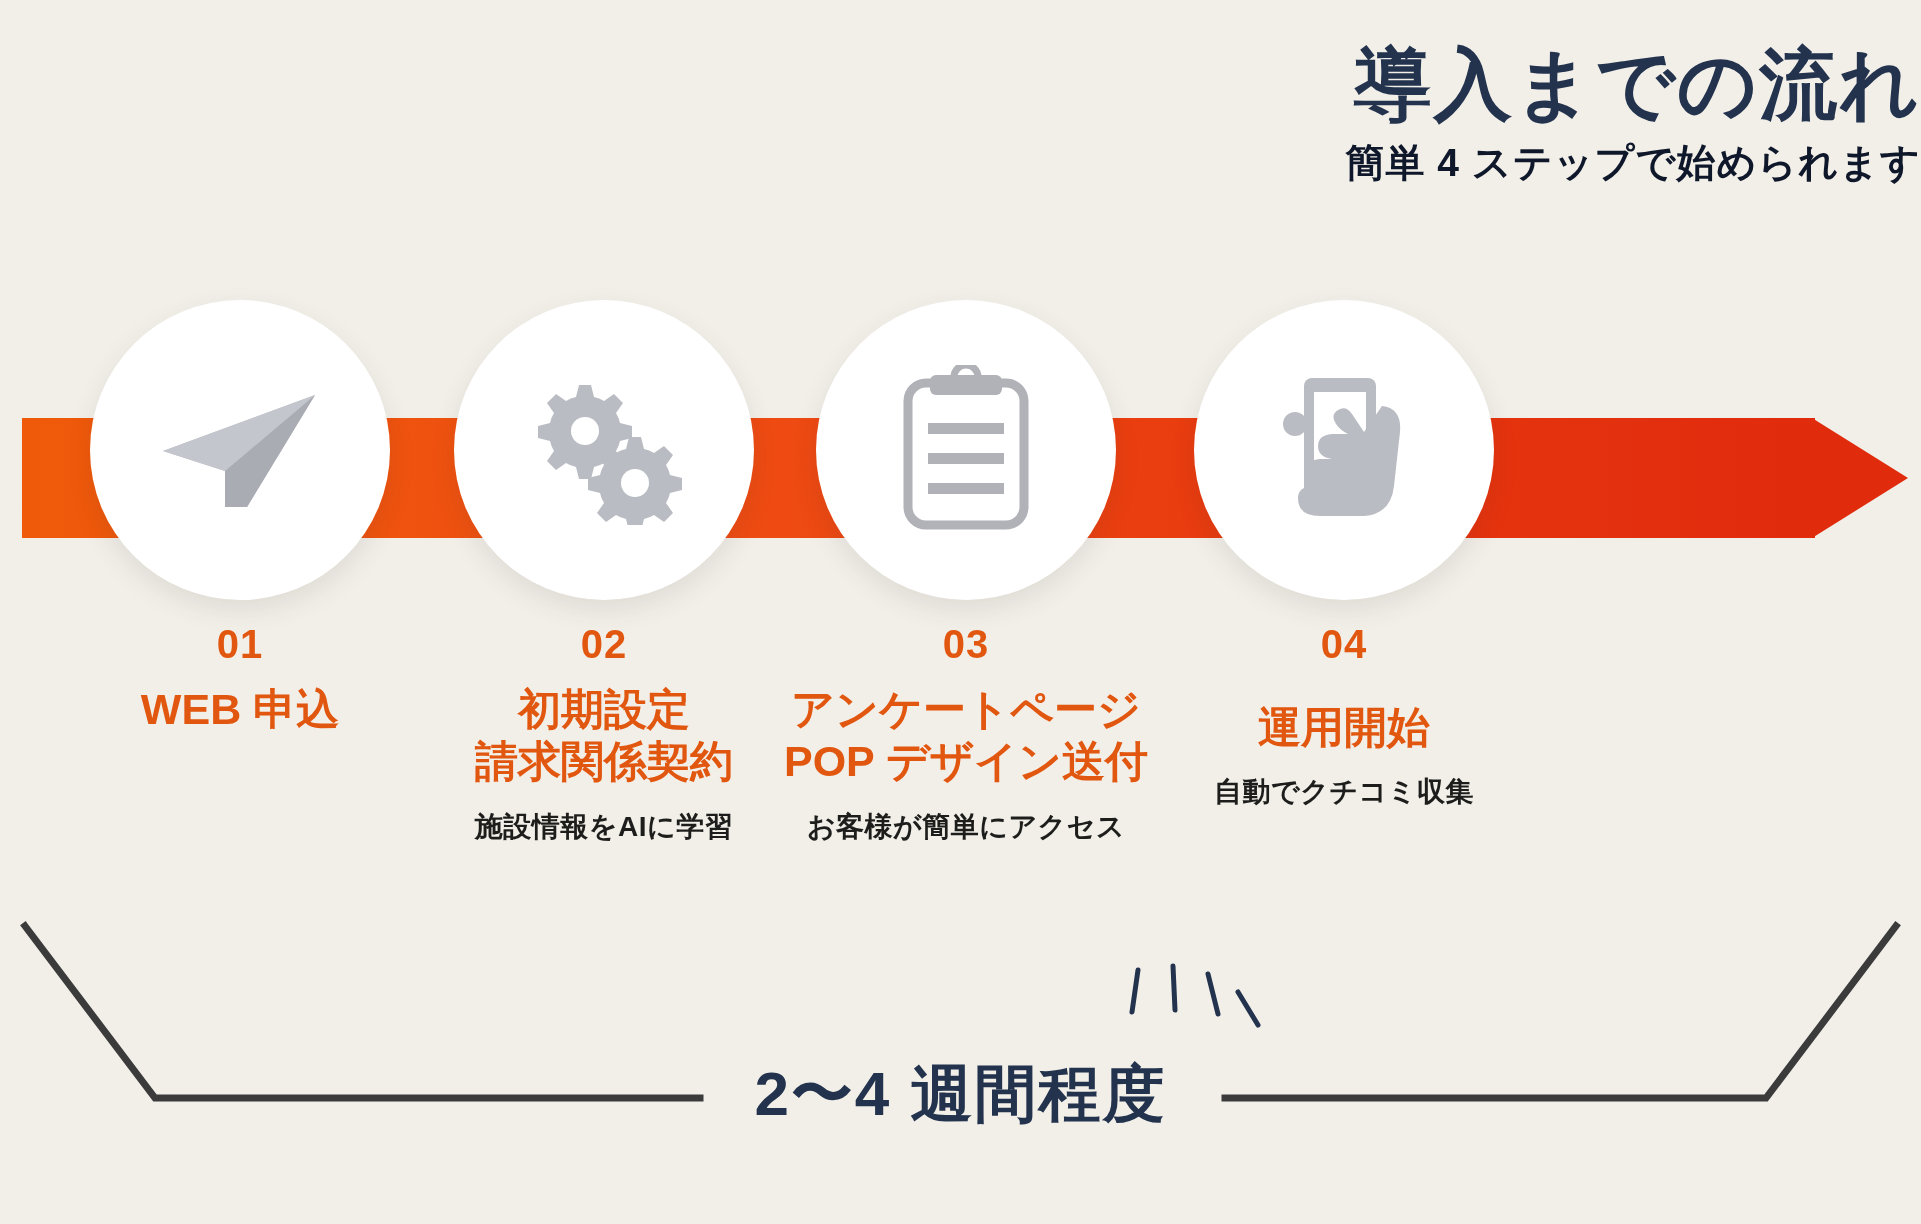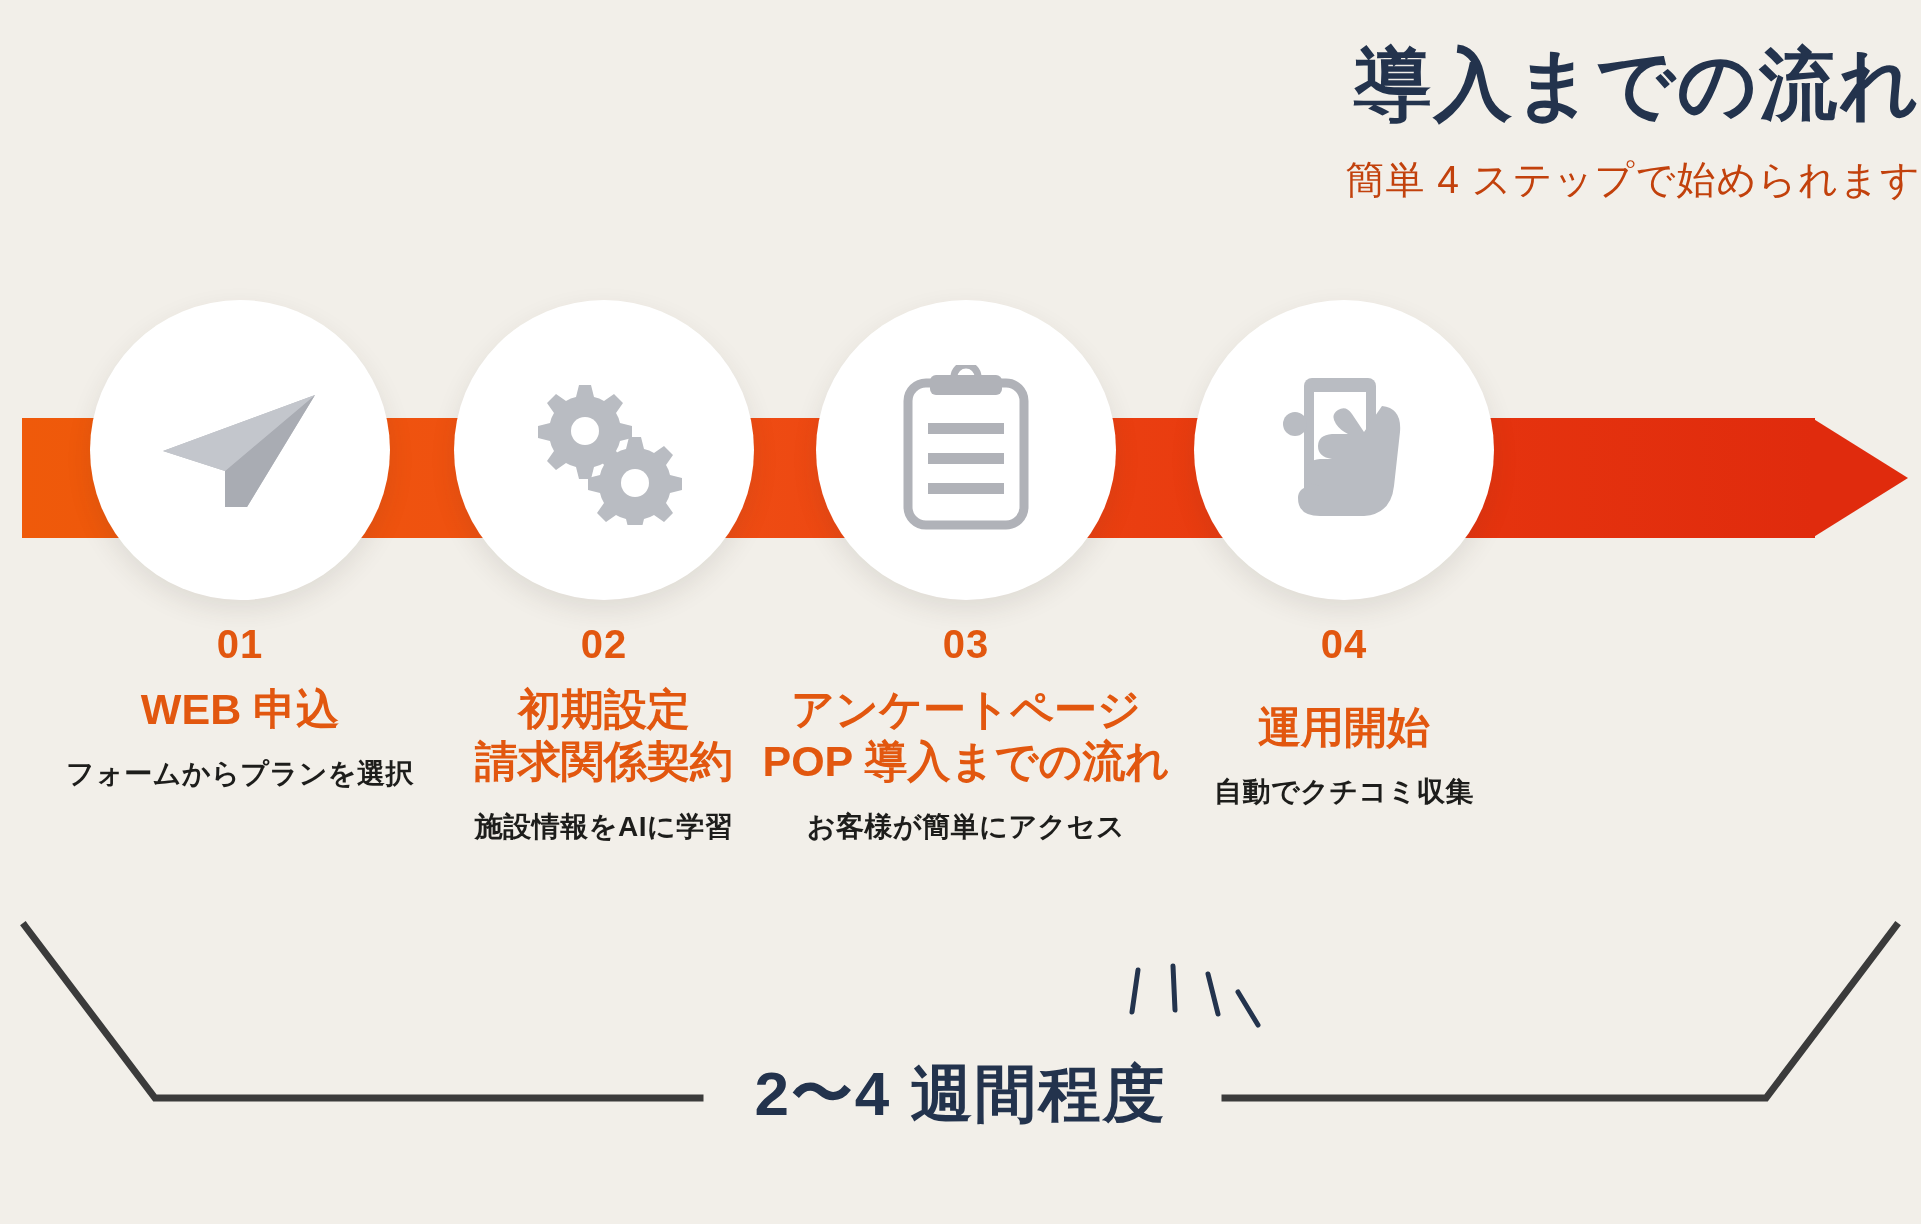--- a/index.html
+++ b/index.html
@@ -14,24 +14,24 @@
   
   .header { text-align:right; padding-top:40px; }
   .title {
     font-size:78px;
     font-weight:bold;
     color:#23334d;
     letter-spacing:2px;
     line-height:1.15;
   }
   .subtitle {
-    margin-top:23px;
+    margin-top:6px;
     font-size:39px;
-    font-weight:normal;
-    color:#c2410c;
+    font-weight:bold;
+    color:#0f172a;
     letter-spacing:1px;
   }
 
   
   .ribbon-wrap {
     position:absolute;
     left:0; top:418px;
     width:1921px; height:120px;
   }
   .ribbon-body {
@@ -139,21 +139,20 @@
   <div class="step step-0">
     <div class="circle">
       <svg width="170" height="130" viewBox="0 0 170 130">
         <path d="M8 66 L160 10 L92 122 L70 86 Z" fill="#b9bcc2"></path>
         <path d="M160 10 L70 86 L70 122 L92 122 Z" fill="#a9acb3"></path>
         <path d="M8 66 L160 10 L70 86 Z" fill="#c3c6cc"></path>
       </svg>
     </div>
     <div class="step-num">01</div>
     <div class="step-title">WEB 申込</div>
-    <div class="step-desc">フォームからプランを選択</div>
   </div>
 
   <div class="step step-1">
     <div class="circle">
       <svg width="170" height="150" viewBox="0 0 170 150">
         <g fill="#b9bcc2">
           <path d="M60 10 l12 0 3 12 a30 30 0 0 1 10 4 l10-7 9 9 -7 10 a30 30 0 0 1 4 10 l12 3 0 12 -12 3 a30 30 0 0 1-4 10 l7 10 -9 9 -10-7 a30 30 0 0 1-10 4 l-3 12 -12 0 -3-12 a30 30 0 0 1-10-4 l-10 7 -9-9 7-10 a30 30 0 0 1-4-10 l-12-3 0-12 12-3 a30 30 0 0 1 4-10 l-7-10 9-9 10 7 a30 30 0 0 1 10-4 Z"></path>
           <circle cx="66" cy="56" r="14" fill="#ffffff"></circle>
           <path d="M110 62 l12 0 3 12 a30 30 0 0 1 10 4 l10-7 9 9 -7 10 a30 30 0 0 1 4 10 l12 3 0 12 -12 3 a30 30 0 0 1-4 10 l7 10 -9 9 -10-7 a30 30 0 0 1-10 4 l-3 12 -12 0 -3-12 a30 30 0 0 1-10-4 l-10 7 -9-9 7-10 a30 30 0 0 1-4-10 l-12-3 0-12 12-3 a30 30 0 0 1 4-10 l-7-10 9-9 10 7 a30 30 0 0 1 10-4 Z"></path>
           <circle cx="116" cy="108" r="14" fill="#ffffff"></circle>
@@ -172,21 +171,21 @@
         <rect x="12" y="18" width="116" height="142" rx="18" fill="none" stroke="#b0b2b8" stroke-width="9"></rect>
         <rect x="34" y="10" width="72" height="20" rx="6" fill="#b0b2b8"></rect>
         <path d="M58 12 a12 12 0 0 1 24 0" fill="none" stroke="#b0b2b8" stroke-width="7"></path>
         <rect x="32" y="58" width="76" height="11" fill="#b0b2b8"></rect>
         <rect x="32" y="88" width="76" height="11" fill="#b0b2b8"></rect>
         <rect x="32" y="118" width="76" height="11" fill="#b0b2b8"></rect>
       </svg>
     </div>
     <div class="step-num">03</div>
     <div class="step-title">アンケートページ
-POP 導入までの流れ</div>
+POP デザイン送付</div>
     <div class="step-desc">お客様が簡単にアクセス</div>
   </div>
 
   <div class="step step-3">
     <div class="circle">
       <svg width="160" height="160" viewBox="0 0 160 160">
         <g fill="#b9bcc2">
           <rect x="40" y="8" width="72" height="122" rx="8"></rect>
           <rect x="50" y="22" width="52" height="84" fill="#ffffff"></rect>
           <circle cx="76" cy="118" r="5" fill="#ffffff"></circle>

